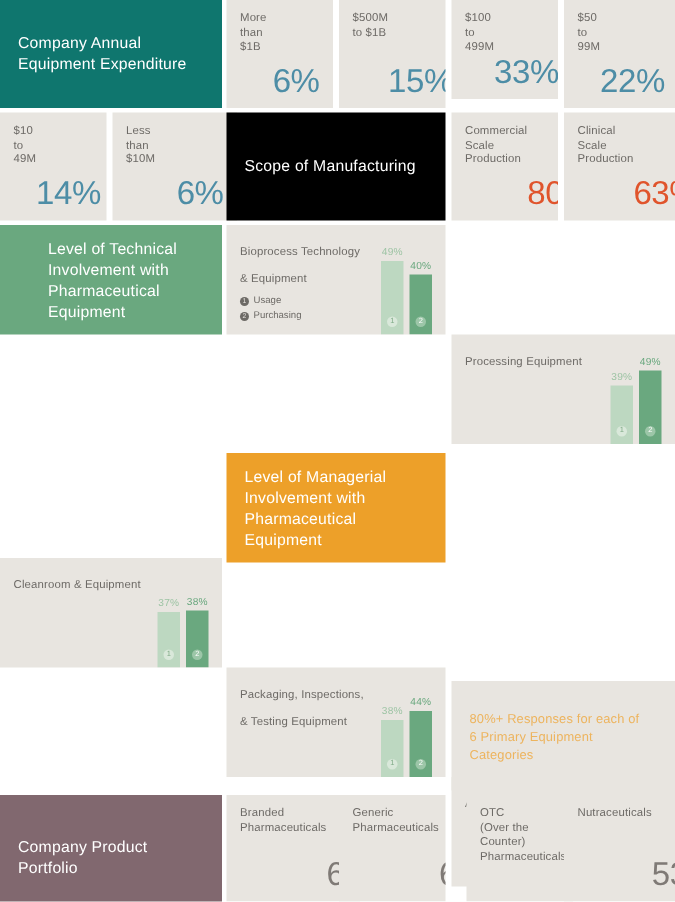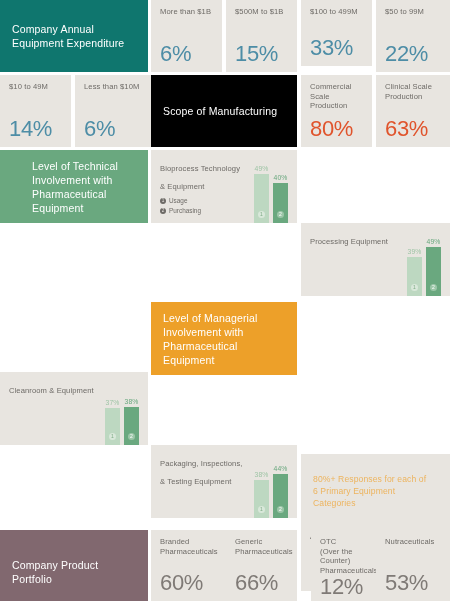--- a/index.html
+++ b/index.html
@@ -22,21 +22,21 @@
     letter-spacing: .15px;
   }
   .block.teal   { background: #0f766e; }
   .block.orange-solid { background: #000000; }
   .block.green  { background: #6aa87f; }
   .block.amber  { background: #eda029; }
   .block.mauve  { background: #81686f; }
   .block .btxt { white-space: pre-line; }
 
   
-  .card { background: #e8e5e0; padding: 7px 9px 6px 9px; display: flex; flex-direction: column; }
+  .card { background: #e8e5e0; padding: 7px 9px 6px 9px; display: flex; flex-direction: row; }
   .card .clabel {
     font-size: 7.6px; line-height: 9.6px; color: #6d6a66;
     white-space: pre-line; letter-spacing: .1px;
   }
   .card .cval {
     margin-top: auto; font-size: 22px; line-height: 24px; font-weight: 400;
     letter-spacing: -.3px;
   }
   .cval.teal-txt { color: #4d8da6; }
   .cval.orange-txt { color: #e0542c; }

